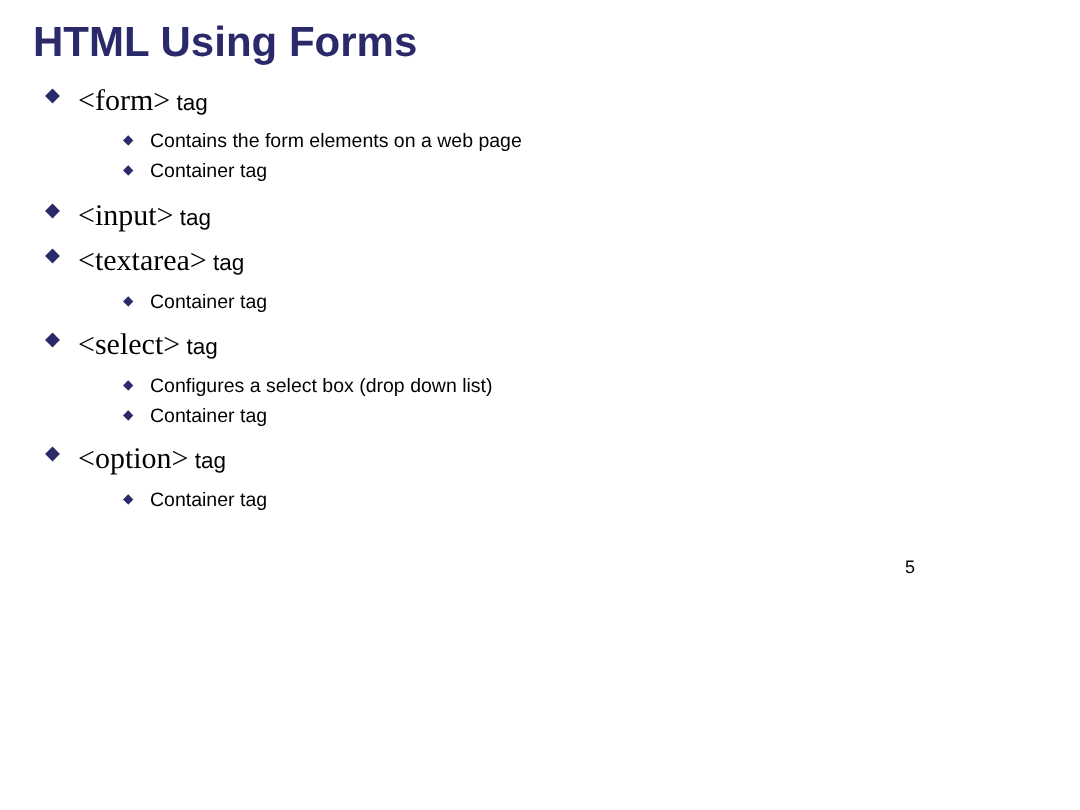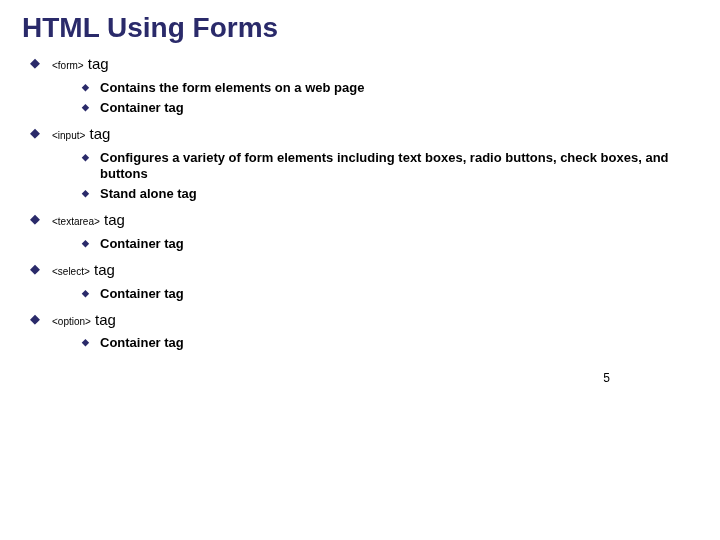--- a/index.html
+++ b/index.html
@@ -39,39 +39,39 @@
   }
   ul.outer > li::before {
     content: "◆";
     position: absolute;
     left: 0;
     top: 1px;
     font-size: 13px;
     color: #2a2a6a;
   }
   .tagname {
-    font-family: Liberation Sans, sans-serif;
-    font-size: 10px;
+    font-family: Liberation Serif, serif;
+    font-size: 20px;
   }
   .tagword {
     font-family: "Trebuchet MS", "Lucida Sans", Verdana, sans-serif;
     font-weight: normal;
     font-size: 15px;
   }
   ul.inner {
     list-style: none;
     margin: 6px 0 8px 0;
     padding: 0 0 0 30px;
   }
   ul.inner > li {
     margin: 4px 0;
     padding: 0 0 0 18px;
     position: relative;
     font-size: 13px;
-    font-weight: bold;
+    font-weight: normal;
     line-height: 1.25;
   }
   ul.inner > li::before {
     content: "◆";
     position: absolute;
     left: 0;
     top: 2px;
     font-size: 9px;
     color: #2a2a6a;
   }
@@ -96,38 +96,35 @@
       <span class="tagword">tag</span>
       <ul class="inner">
         <li>Contains the form elements on a web page</li>
         <li>Container tag</li>
       </ul>
     </li>
 
     <li>
       <span class="tagname">&lt;input&gt;</span>
       <span class="tagword">tag</span>
-      <ul class="inner">
-        <li>Configures a variety of form elements including text boxes, radio buttons, check boxes, and buttons</li>
-        <li>Stand alone tag</li>
-      </ul>
     </li>
 
     <li>
       <span class="tagname">&lt;textarea&gt;</span>
       <span class="tagword">tag</span>
       <ul class="inner">
         <li>Container tag</li>
       </ul>
     </li>
 
     <li>
       <span class="tagname">&lt;select&gt;</span>
       <span class="tagword">tag</span>
       <ul class="inner">
+        <li>Configures a select box (drop down list)</li>
         <li>Container tag</li>
       </ul>
     </li>
 
     <li>
       <span class="tagname">&lt;option&gt;</span>
       <span class="tagword">tag</span>
       <ul class="inner">
         <li>Container tag</li>
       </ul>

